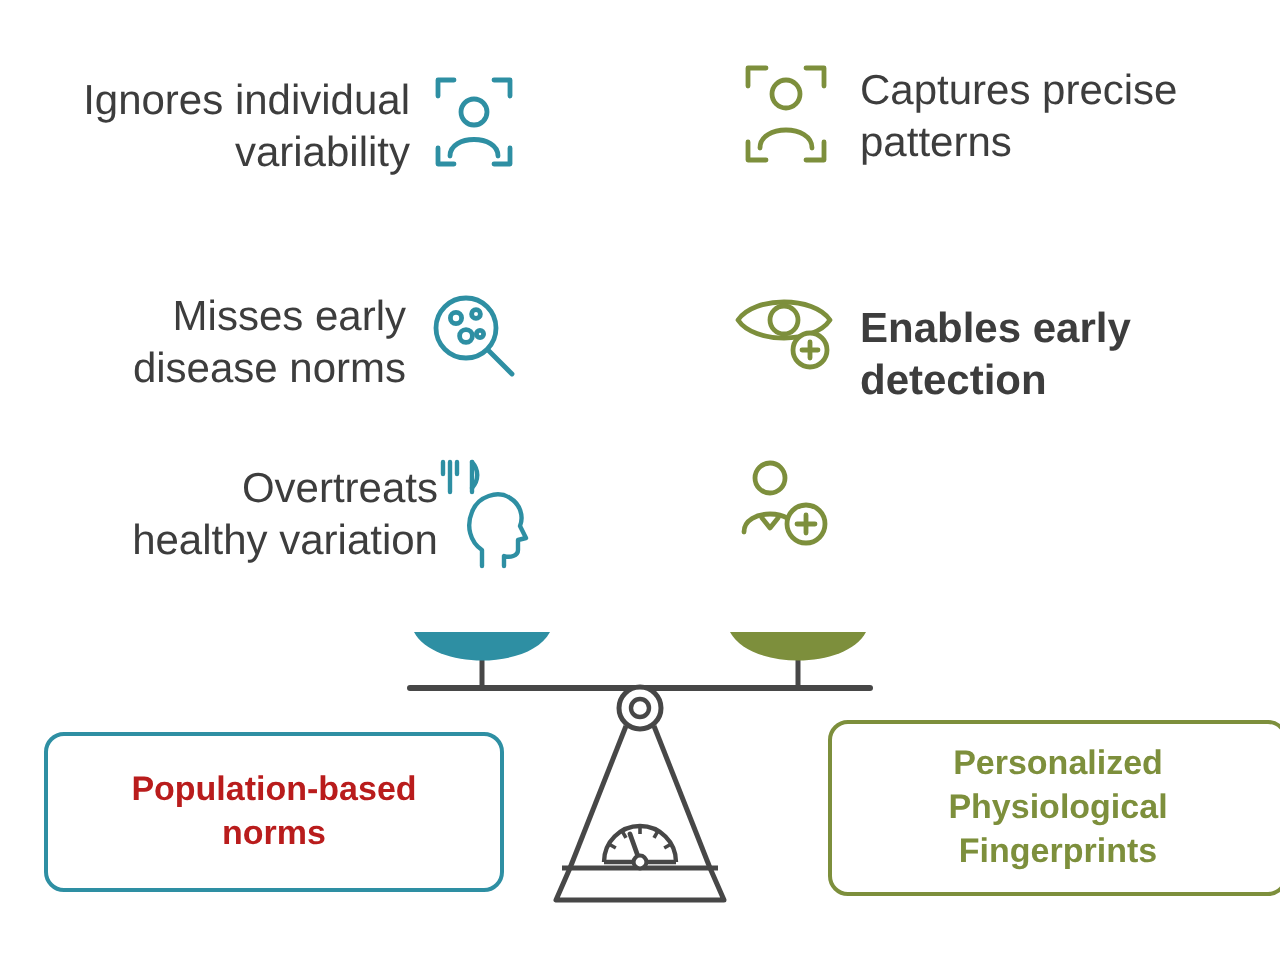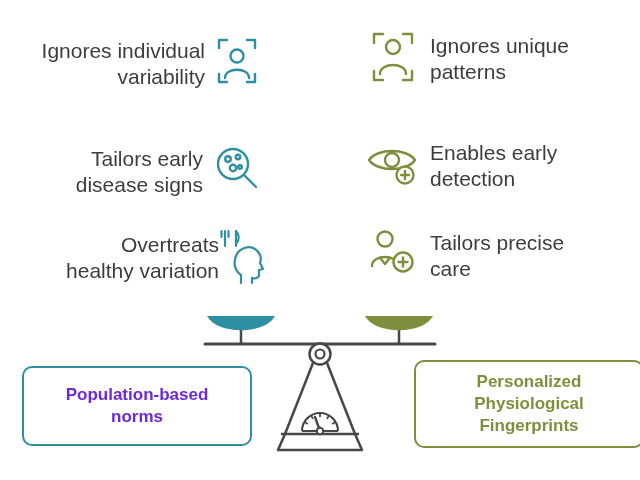--- a/index.html
+++ b/index.html
@@ -31,21 +31,21 @@
     align-items:center;
     justify-content:center;
     text-align:center;
     font-weight:bold;
     font-size:17px;
     line-height:1.3;
     background:#ffffff;
   }
   .left-box {
     left:22px; top:366px; width:226px; height:76px;
-    border:2.5px solid #2e8fa3; color:#6d28d9;
+    border:2.5px solid #2e8fa3; color:#b91c1c;
   }
   .left-box .box-label { width:170px; }
   .right-box {
     left:402px; top:360px; width:226px; height:84px;
     border:2.5px solid #7d8f3c; color:#7d8f3c;margin-left:12px;
   }
   .right-box .box-label { width:140px; }
 
   .scale-svg { position:absolute; left:185px; top:298px; }
 </style>
@@ -60,21 +60,21 @@
     <svg width="48" height="50" viewBox="0 0 48 50" fill="none" stroke="#2e8fa3" stroke-width="2.4" stroke-linecap="round" stroke-linejoin="round">
       <path d="M14 4 H6 V12"></path>
         <path d="M34 4 H42 V12"></path>
         <path d="M6 38 V46 H14"></path>
         <path d="M42 38 V46 H34"></path>
       <circle cx="24" cy="20" r="6.5"></circle>
       <path d="M12 42 C12 31 36 31 36 42"></path>
     </svg>
   </div>
 
-  <div class="item-text left-text" style="left:53px; top:146px; width:150px;">Tailors early disease signs</div>
+  <div class="item-text left-text" style="left:53px; top:146px; width:150px;">Misses early disease norms</div>
 
   <div class="icon" style="left:211px; top:142px;">
     <svg width="52" height="52" viewBox="0 0 52 52" fill="none" stroke="#2e8fa3" stroke-width="2.4" stroke-linecap="round">
       <circle cx="22" cy="22" r="15"></circle>
       <line x1="33" y1="33" x2="45" y2="45"></line>
       <circle cx="17" cy="17" r="2.8"></circle>
       <circle cx="27" cy="15" r="2.2"></circle>
       <circle cx="22" cy="26" r="3.2"></circle>
       <circle cx="29" cy="25" r="1.8"></circle>
     </svg>
@@ -97,46 +97,45 @@
     <svg width="50" height="54" viewBox="0 0 50 54" fill="none" stroke="#7d8f3c" stroke-width="2.4" stroke-linecap="round" stroke-linejoin="round">
       <path d="M15 4 H6 V13"></path>
         <path d="M35 4 H44 V13"></path>
         <path d="M6 41 V50 H15"></path>
         <path d="M44 41 V50 H35"></path>
       <circle cx="25" cy="17" r="7"></circle>
       <path d="M12 44 C12 32 38 32 38 44"></path>
     </svg>
   </div>
 
-  <div class="item-text right-text" style="left:430px; top:33px; width:185px;">Ignores unique patterns</div>
+  <div class="item-text right-text" style="left:430px; top:33px; width:185px;">Captures precise patterns</div>
 
   <div class="icon" style="left:364px; top:140px;">
     <svg width="56" height="50" viewBox="0 0 56 50" fill="none" stroke="#7d8f3c" stroke-width="2.4" stroke-linecap="round" stroke-linejoin="round">
       <path d="M5 20 C13 8 43 8 51 20 C43 32 13 32 5 20 Z"></path>
       <circle cx="28" cy="20" r="7"></circle>
       <circle cx="41" cy="35" r="8.5" fill="#ffffff"></circle>
       <line x1="41" y1="31" x2="41" y2="39"></line>
       <line x1="37" y1="35" x2="45" y2="35"></line>
     </svg>
   </div>
 
-  <div class="item-text right-text" style="left:430px; top:140px; width:150px;">Enables early detection</div>
+  <div class="item-text right-text" style="left:430px; top:152px; width:150px;font-weight:bold;">Enables early detection</div>
 
   <div class="icon" style="left:366px; top:226px;">
     <svg width="54" height="58" viewBox="0 0 54 58" fill="none" stroke="#7d8f3c" stroke-width="2.4" stroke-linecap="round" stroke-linejoin="round">
       <circle cx="19" cy="13" r="7.5"></circle>
       <path d="M6 40 C6 28 32 28 32 40"></path>
       <path d="M15 33 L19 38 L23 33"></path>
       <circle cx="37" cy="36" r="9.5" fill="#ffffff"></circle>
       <line x1="37" y1="31.5" x2="37" y2="40.5"></line>
       <line x1="32.5" y1="36" x2="41.5" y2="36"></line>
     </svg>
   </div>
 
-  <div class="item-text right-text" style="left:430px; top:230px; width:150px;">Tailors precise care</div>
 
   <svg class="scale-svg" width="270" height="164" viewBox="0 0 270 164">
 
     <line x1="20" y1="46" x2="250" y2="46" stroke="#474747" stroke-width="3" stroke-linecap="round"></line>
 
     <line x1="56" y1="32" x2="56" y2="46" stroke="#474747" stroke-width="2.5"></line>
     <line x1="214" y1="32" x2="214" y2="46" stroke="#474747" stroke-width="2.5"></line>
 
     <path d="M22 18 C32 37 80 37 90 18 Z" fill="#2e8fa3"></path>
 

